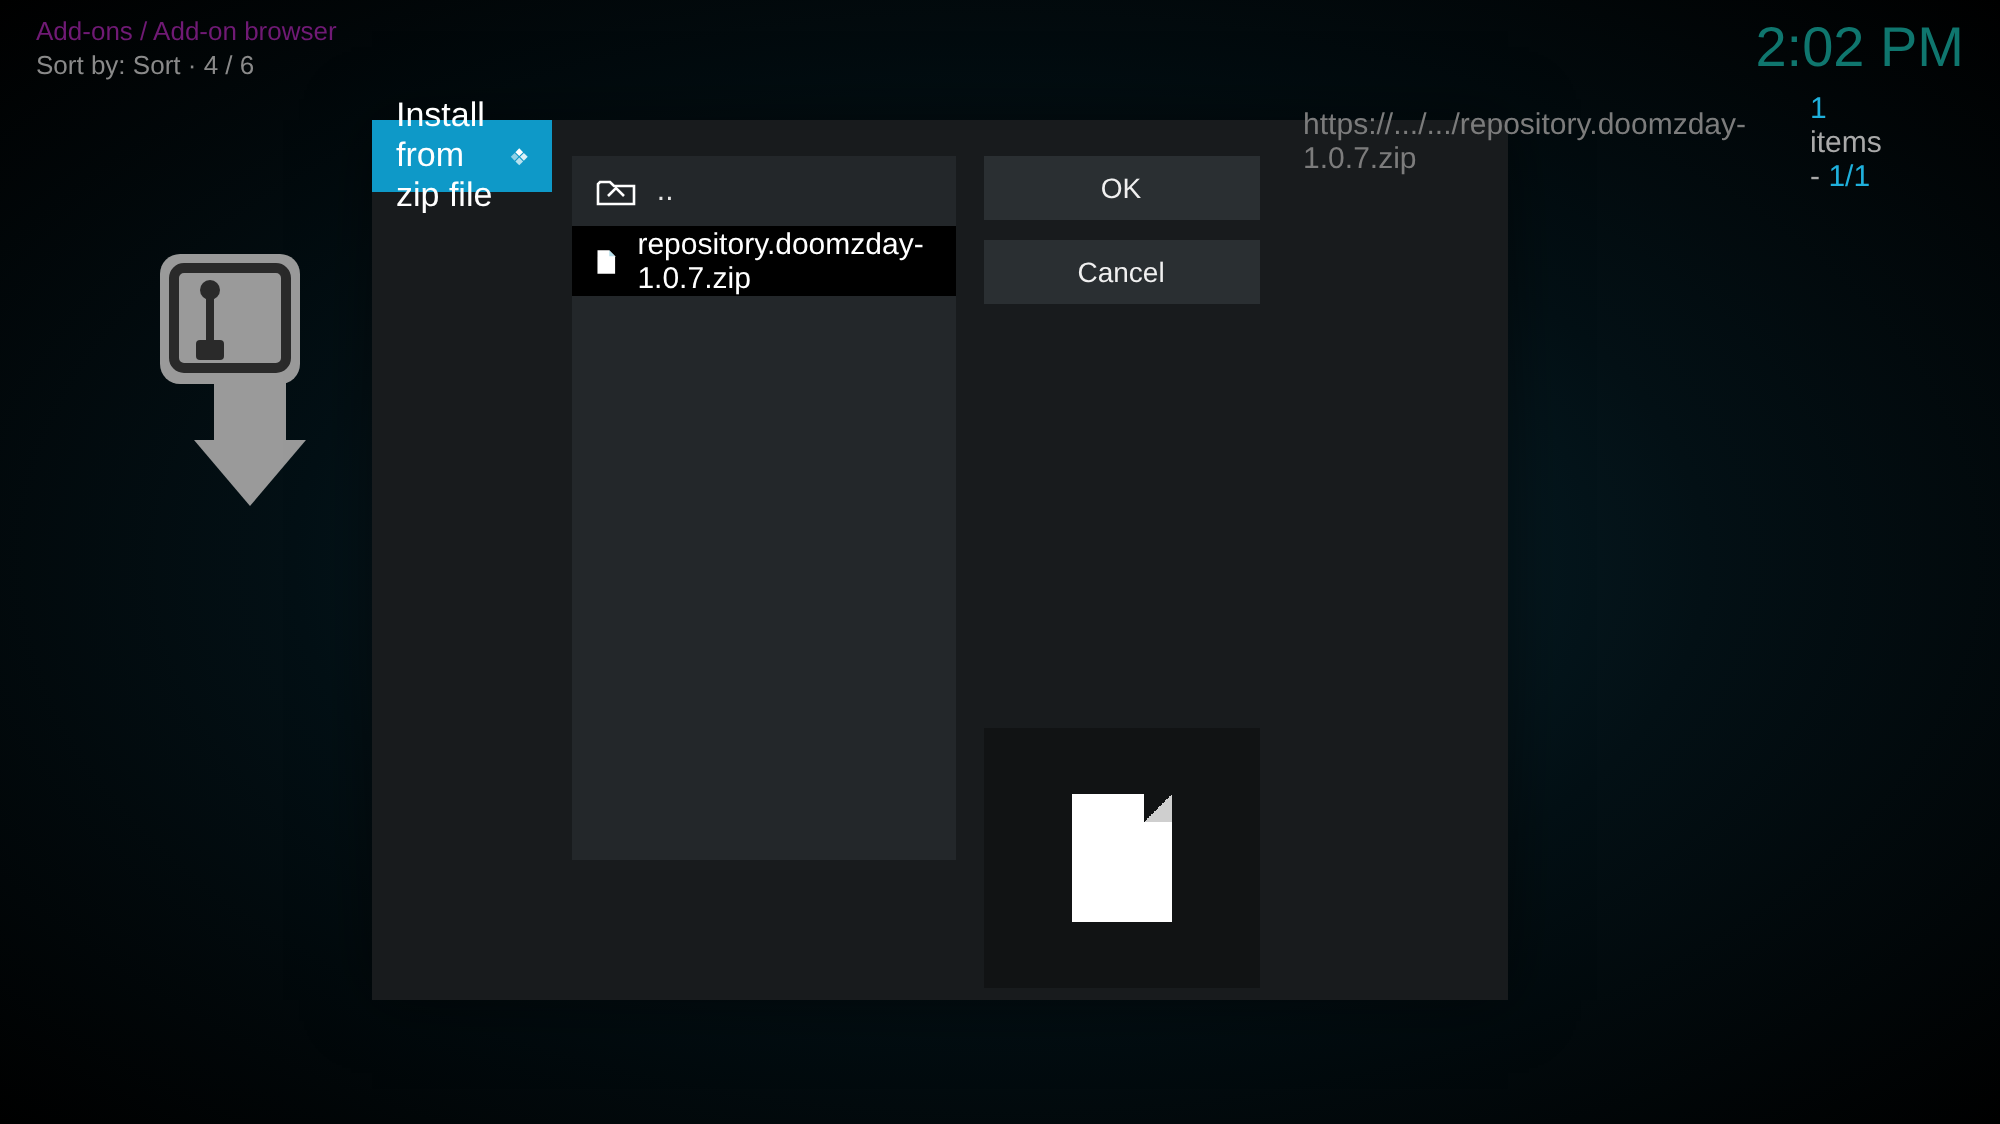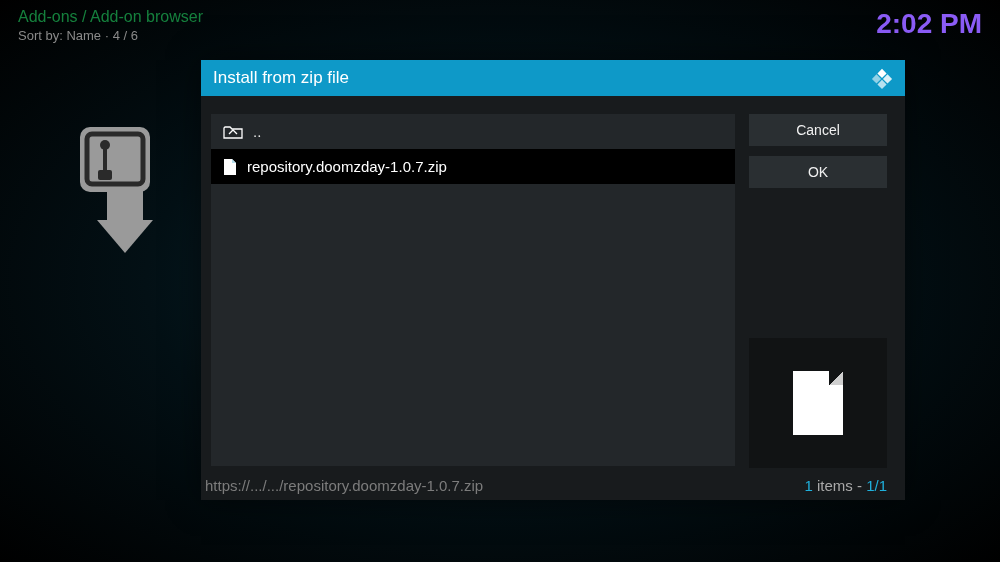--- a/index.html
+++ b/index.html
@@ -19,50 +19,50 @@
     right: 18px;
     display: flex;
     justify-content: space-between;
     align-items: flex-start;
   }
   .breadcrumb-area {
     display: flex;
     flex-direction: column;
   }
   .breadcrumb {
-    font-size: 16px;
+    font-size: 13px;
     font-weight: 300;
-    color: #15803d;
+    color: #701a75;
   }
   .sortline {
     font-size: 13px;
     color: #8a8a8a;
     margin-top: 2px;
   }
   .clock {
     font-size: 28px;
-    color: #8b5cf6;
-    font-weight: 700;
+    color: #0f766e;
+    font-weight: 400;
   }
   .bg-icon {
     position: absolute;
     left: 75px;
     top: 125px;
     width: 100px;
     height: 130px;
   }
   .dialog {
     position: absolute;
-    left: 201px;
+    left: 186px;
     top: 60px;
-    width: 704px;
+    width: 568px;
     height: 440px;
     background: #181b1d;
     display: flex;
-    flex-direction: column;
+    flex-direction: row;
     box-shadow: 0 0 30px rgba(0,0,0,0.5);
   }
   .dialog-header {
     background: #0e99c8;
     height: 36px;
     display: flex;
     align-items: center;
     justify-content: space-between;
     padding: 0 12px;
   }
@@ -155,21 +155,21 @@
   .item-count { color: #a9a9a9; margin-left: 32px; }
   .count-hl { color: #1fb0dc; }
 </style>
 </head>
 <body>
 
 <div class="topbar">
   <div class="breadcrumb-area">
     <div class="breadcrumb">Add-ons / Add-on browser</div>
     <div class="sortline">
-      <span>Sort by: </span><span>Name</span><span>  ·  </span><span>4 / 6</span>
+      <span>Sort by: </span><span>Sort</span><span>  ·  </span><span>4 / 6</span>
     </div>
   </div>
   <div class="clock">2:02 PM</div>
 </div>
 
 <svg class="bg-icon" viewBox="0 0 100 130">
   <rect x="5" y="2" width="70" height="65" rx="10" fill="#9a9a9a"></rect>
   <rect x="12" y="9" width="56" height="50" rx="5" fill="none" stroke="#2a2a2a" stroke-width="5"></rect>
   <circle cx="30" cy="20" r="5" fill="#2a2a2a"></circle>
   <rect x="28" y="20" width="4" height="28" fill="#2a2a2a"></rect>
@@ -203,22 +203,22 @@
       <div class="file-row selected">
         <svg class="file-icon" viewBox="0 0 14 18">
           <path d="M1 1 L9 1 L13 5 L13 17 L1 17 Z" fill="#ffffff"></path>
           <path d="M9 1 L9 5 L13 5 Z" fill="#b7dfec"></path>
         </svg>
         <span>repository.doomzday-1.0.7.zip</span>
       </div>
     </div>
 
     <div class="side-panel">
+      <div class="dlg-btn">OK</div>
       <div class="dlg-btn">Cancel</div>
-      <div class="dlg-btn">OK</div>
       <div class="preview-area">
         <div class="preview-file"></div>
       </div>
     </div>
   </div>
 
   <div class="dialog-footer">
     <div class="path-text">https://.../.../repository.doomzday-1.0.7.zip</div>
     <div class="item-count">
       <span class="count-hl">1</span><span> items - </span><span class="count-hl">1/1</span>

